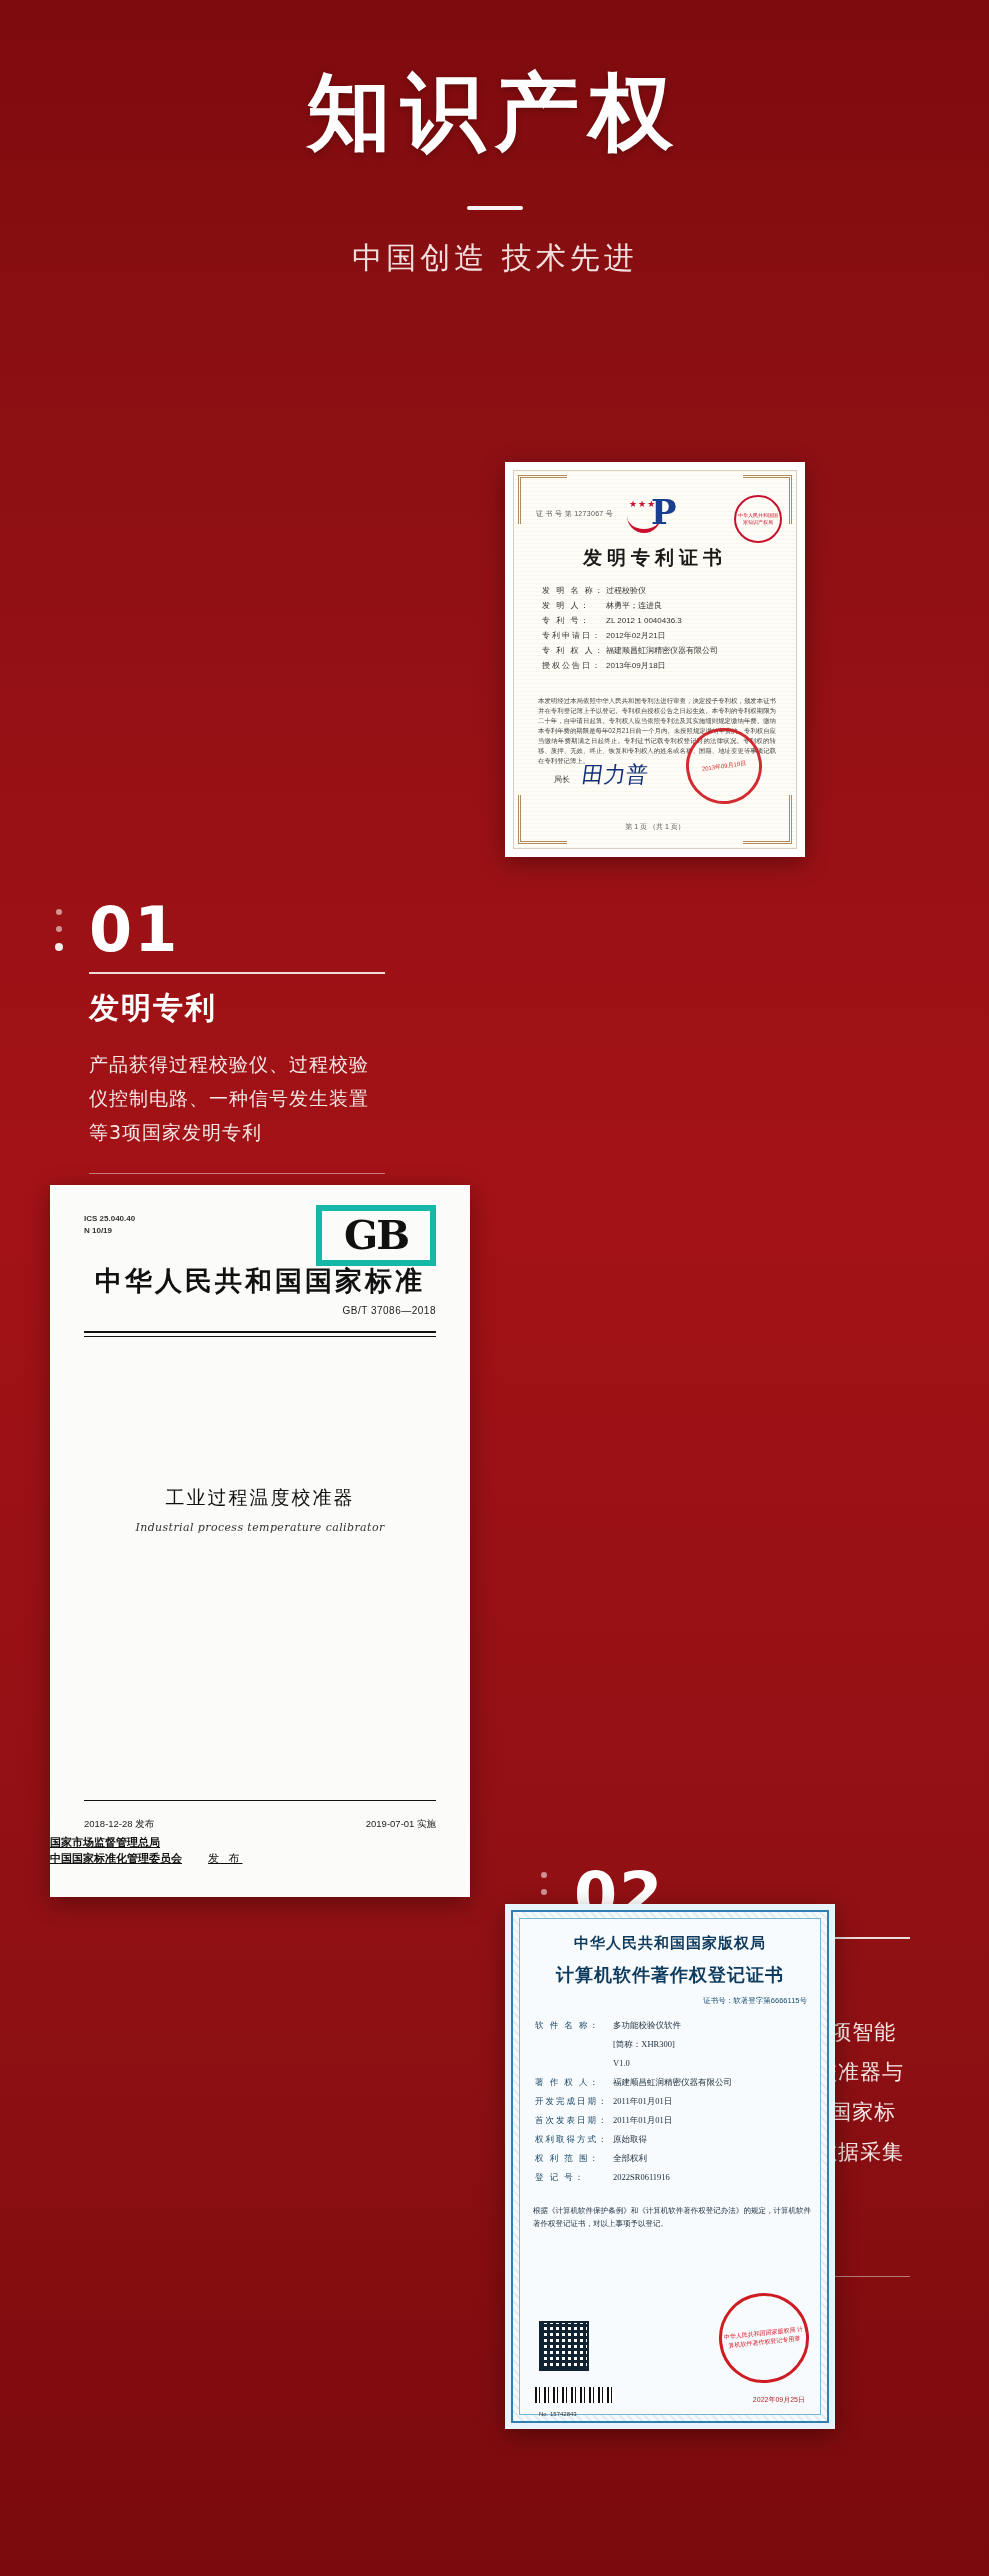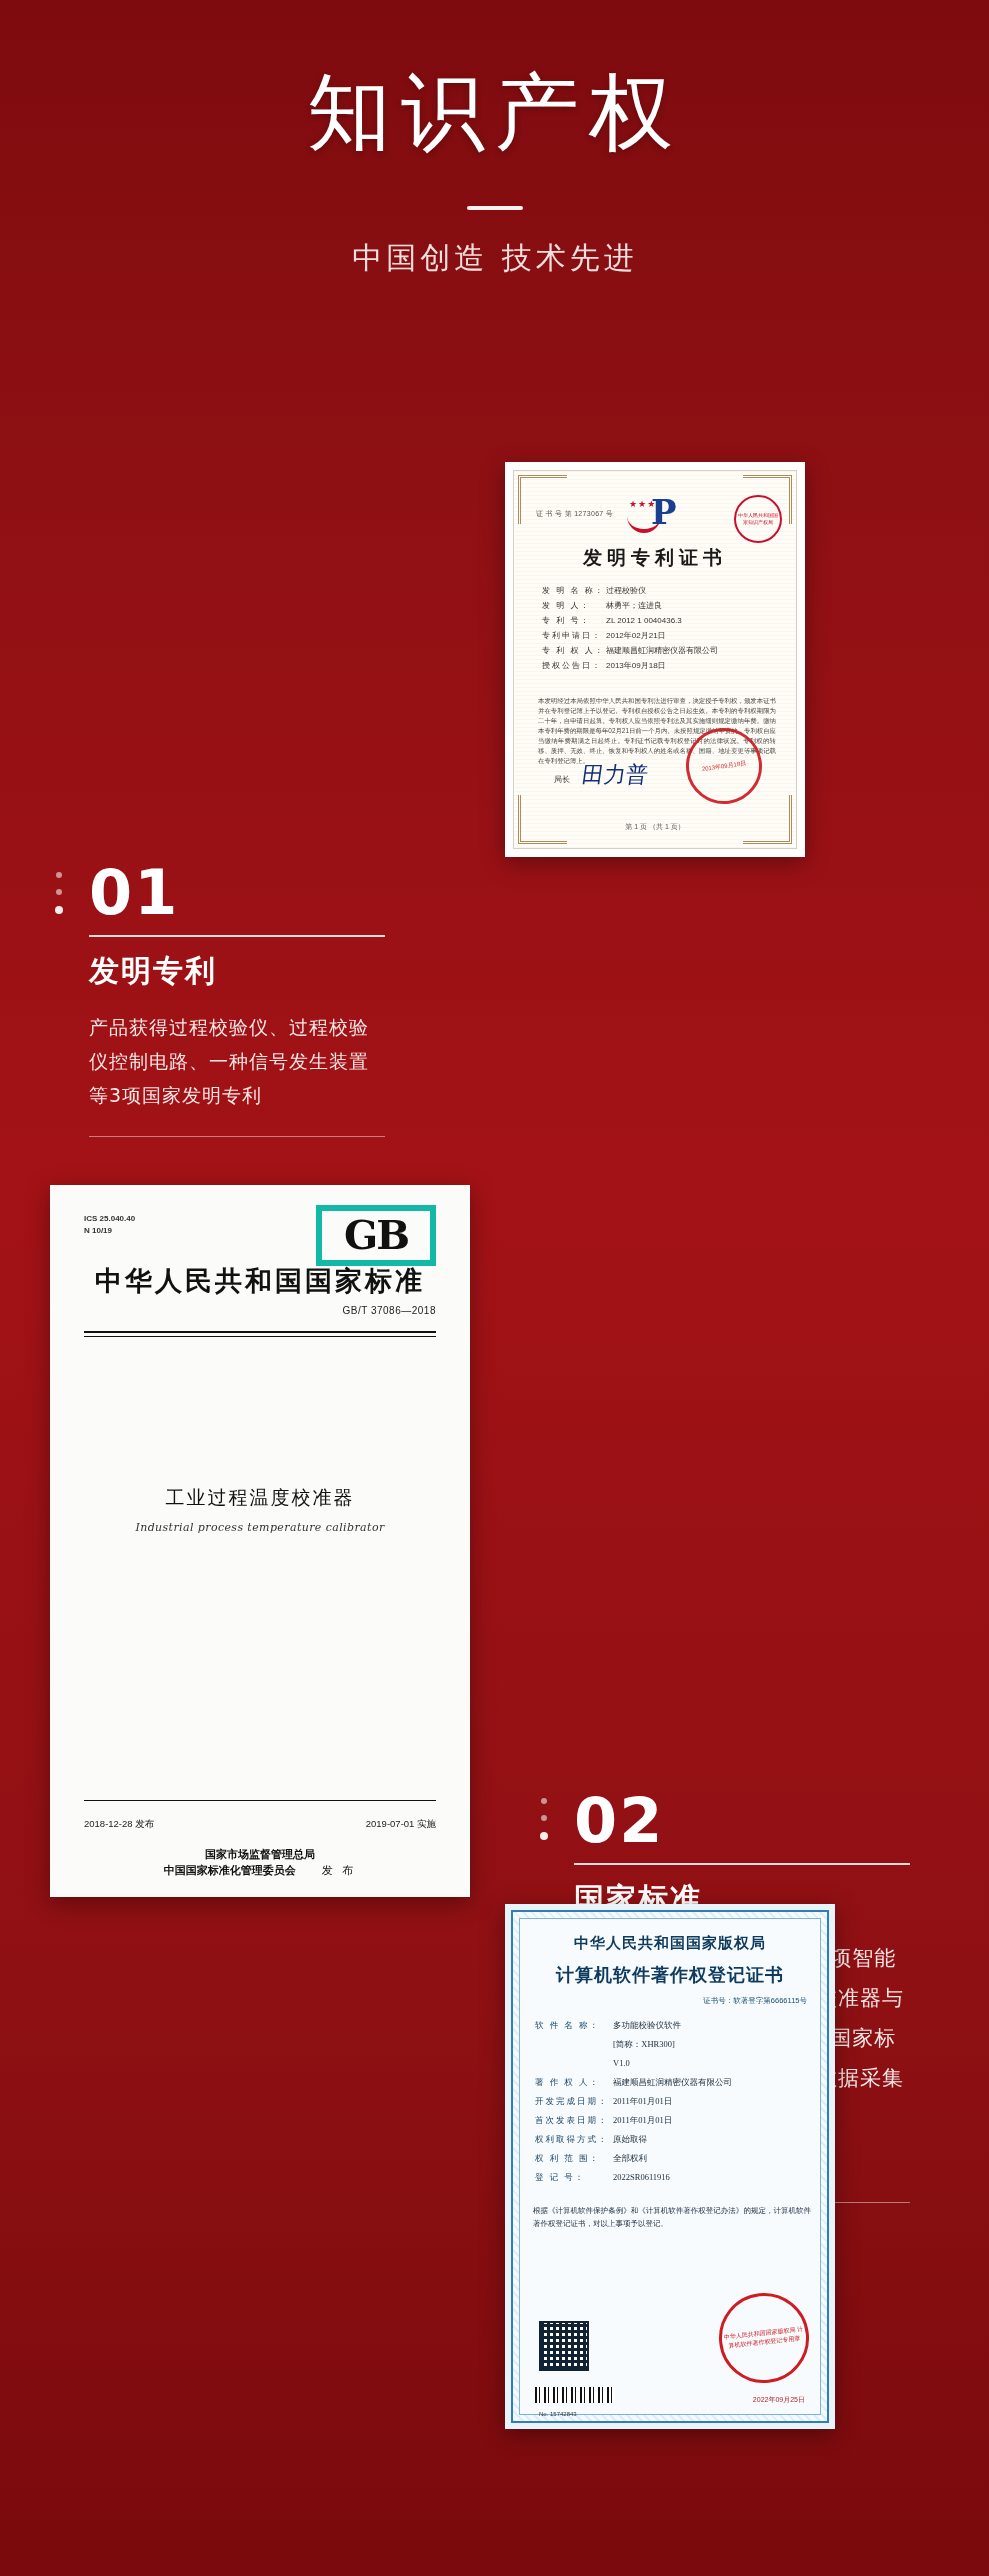--- a/index.html
+++ b/index.html
@@ -15,21 +15,21 @@
   }
   .page{position:relative;width:990px;height:2576px;}
 
   
   .header{padding-top:70px;text-align:center;}
   .header h1{
     margin:0;
     font-size:84px;
     line-height:1;
     letter-spacing:10px;
-    font-weight:normal;
+    font-weight:bold;
     color:#ffffff;
     font-family:"DejaVu Sans","Liberation Sans",sans-serif;
     text-shadow:0 2px 6px rgba(0,0,0,.25);
   }
   .header .rule{
     width:56px;height:4px;background:#ffffff;margin:52px auto 0;border-radius:2px;opacity:.95;
   }
   .header .sub{
     margin-top:28px;
     font-size:30px;
@@ -46,20 +46,21 @@
   .dots i{display:block;width:8px;height:8px;border-radius:50%;background:#ffffff;margin-bottom:11px;opacity:.92;}
   .dots i.s{width:6px;height:6px;opacity:.55;margin-left:1px;}
 
   .bignum{
     font-size:62px;
     font-weight:bold;
     line-height:.95;
     letter-spacing:2px;
     font-family:"DejaVu Sans","Liberation Sans",sans-serif;
     color:#ffffff;
+    margin-top:37px;
   }
   .hr-thin{height:2px;background:rgba(255,255,255,.85);margin:12px 0 14px;}
   .hr-bottom{height:1px;background:rgba(255,255,255,.45);margin-top:24px;}
   .title{
     font-size:30px;
     font-weight:bold;
     letter-spacing:2px;
     margin-bottom:18px;
     font-family:"DejaVu Sans","Liberation Sans",sans-serif;
   }
@@ -143,22 +144,23 @@
   .gb-line.a{top:146px;}
   .gb-line.b{top:151px;height:1px;}
   .gb-line.c{bottom:96px;height:1px;background:#111;}
   .gb-name{
     position:absolute;left:0;right:0;top:300px;text-align:center;font-size:19px;letter-spacing:2px;color:#111;
     font-family:"DejaVu Serif","Liberation Serif",serif;
   }
   .gb-name .en{display:block;margin-top:10px;font-size:11px;letter-spacing:0.4px;color:#333;font-style:italic;}
   .gb-dates{position:absolute;left:34px;right:34px;bottom:66px;font-size:9.5px;color:#222;display:flex;justify-content:space-between;text-align:right;}
   .gb-issuer{
-    position:absolute;left:0;right:0;bottom:18px;text-align:center;font-size:11px;color:#111;line-height:16px;font-weight:bold;
-    font-family:"DejaVu Serif","Liberation Serif",serif;
+    position:absolute;left:0;right:0;bottom:30px;text-align:left;font-size:11px;color:#111;line-height:16px;font-weight:bold;
+    font-family:"DejaVu Serif","Liberation Serif",serif;
+    text-decoration:underline;
   }
   .gb-issuer .pub{font-weight:normal;margin-left:26px;letter-spacing:3px;margin-top:29px;}
 
   
   #cert-soft{left:505px;top:1904px;width:330px;height:525px;background:#e9f3fb;}
   .sc-border{
     position:absolute;inset:6px;border:2px solid #2f7fb5;
     background:
       repeating-linear-gradient(45deg,rgba(47,127,181,.10) 0 2px,transparent 2px 6px),
       #f3f9fd;

